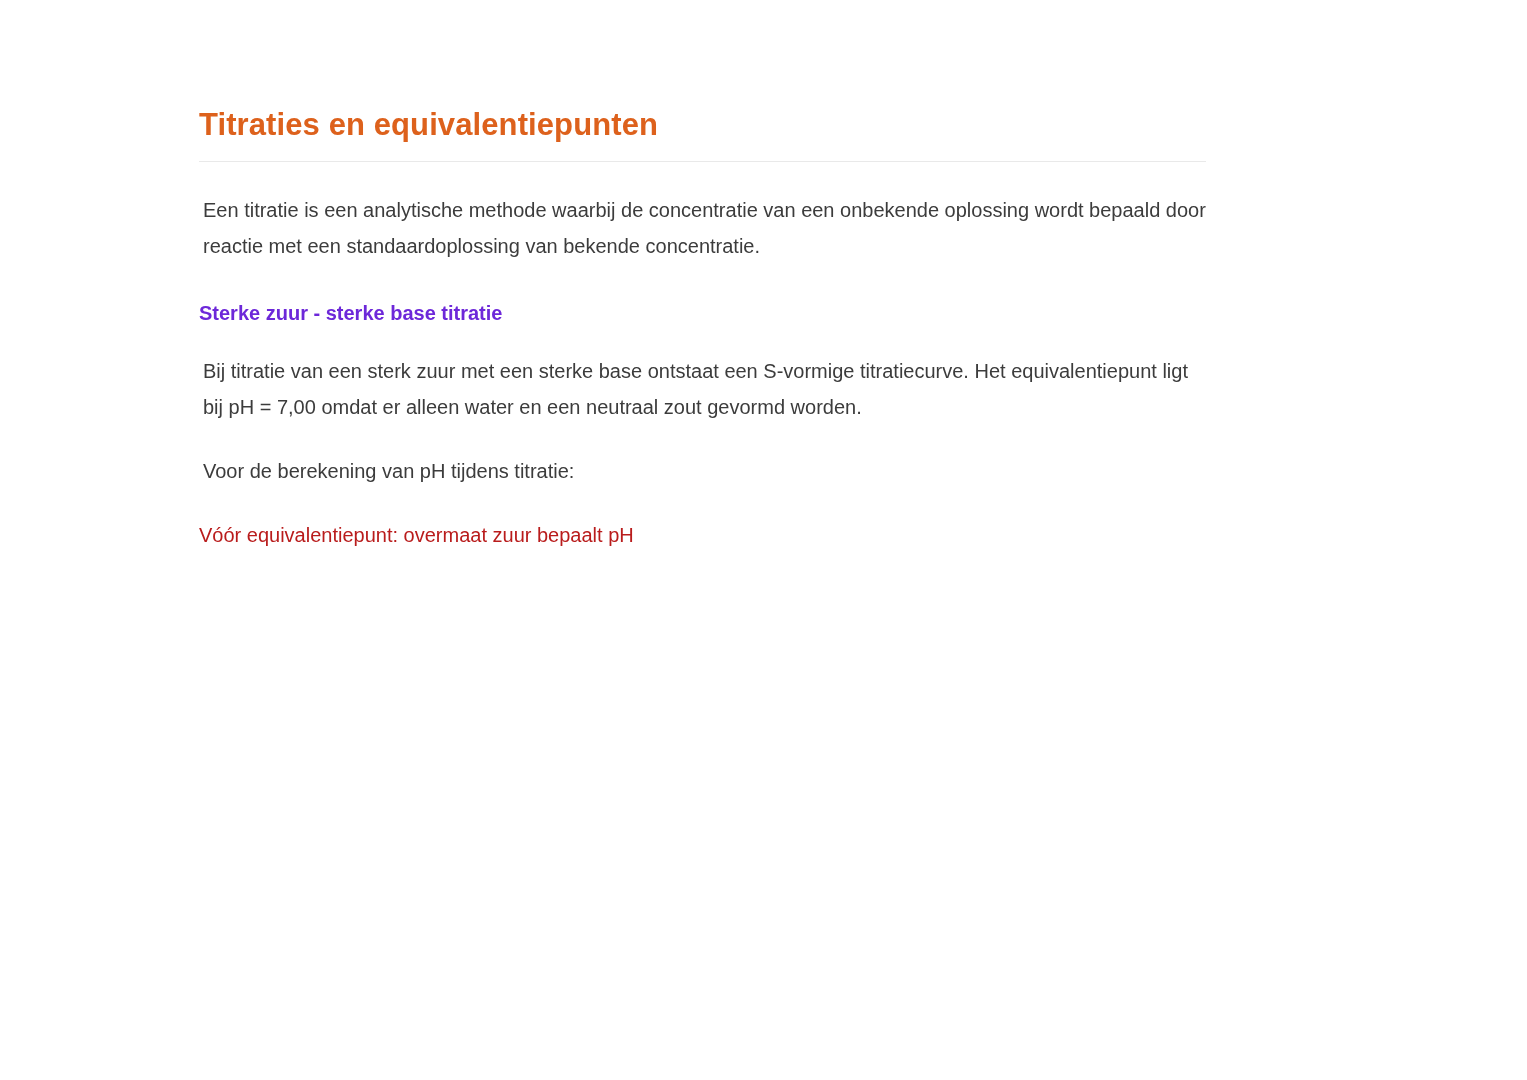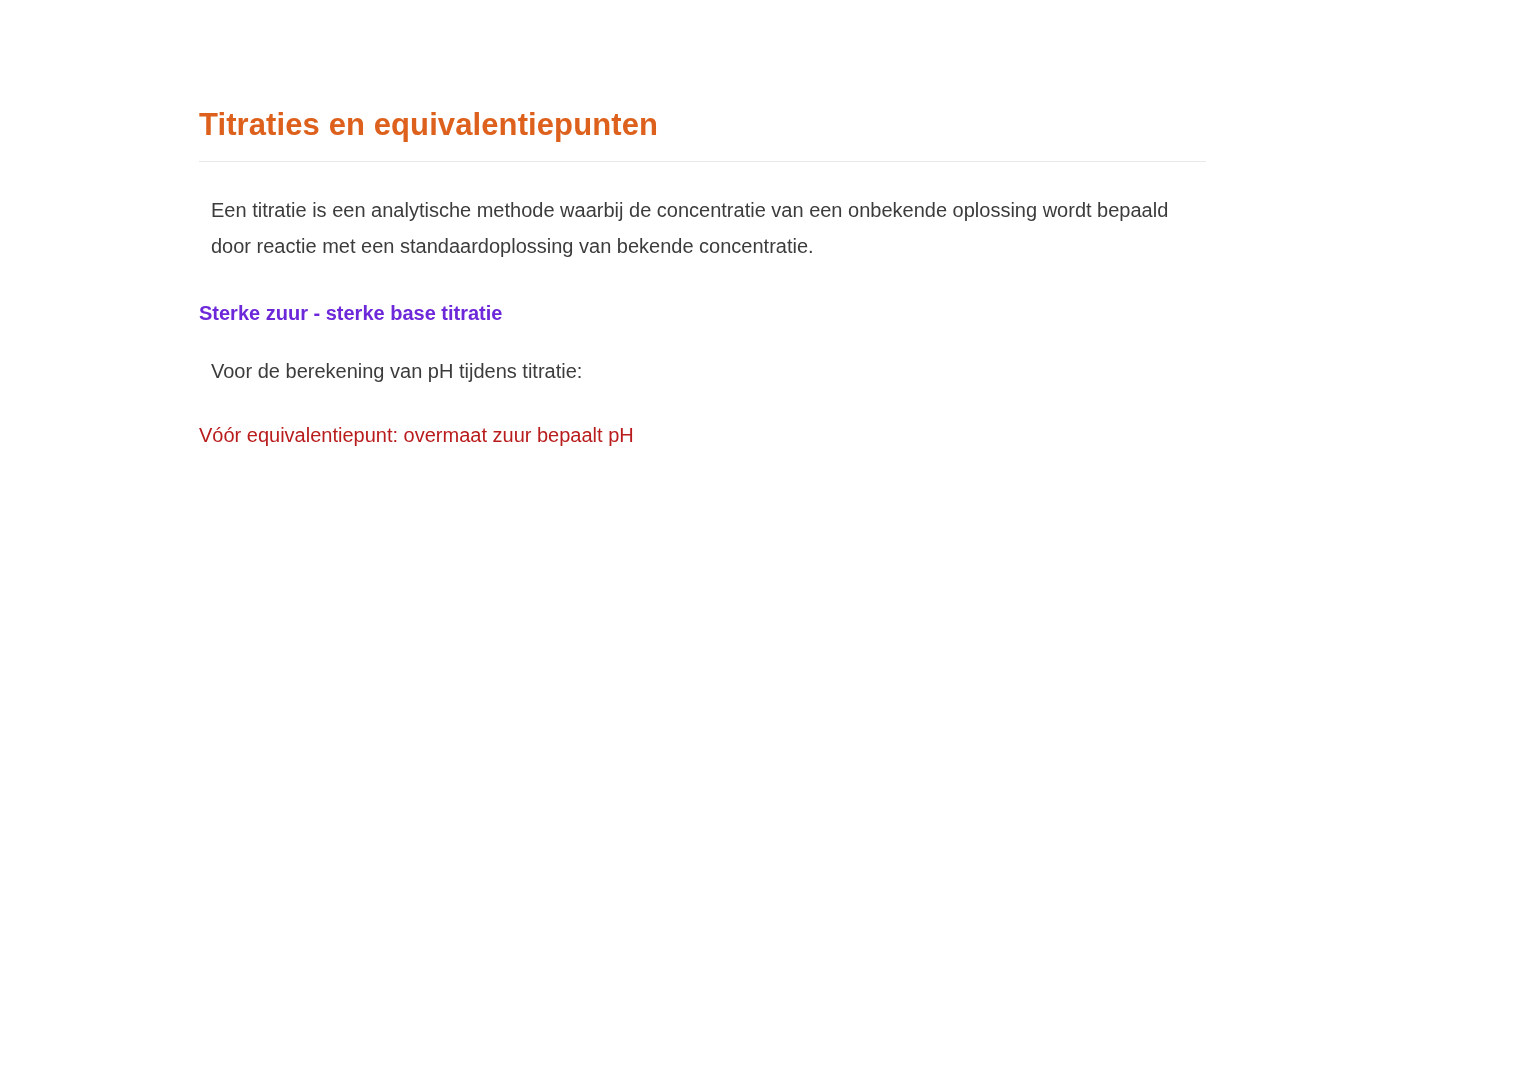--- a/index.html
+++ b/index.html
@@ -29,21 +29,21 @@
     letter-spacing: 0.1px;
     color: #dd611c;
   }
   .title-divider {
     border: 0;
     border-top: 1px solid #e9e9e9;
     margin: 0 0 30px 0;
     height: 0;
   }
   .body-text {
-    margin: 0 0 28px 12px;
+    margin: 0 0 28px 4px;
     font-size: 20px;
     line-height: 36px;
     font-weight: 400;
     color: #3c3c3c;
   }
   .subheading {
     margin: 36px 0 26px 0;
     font-size: 20px;
     line-height: 27px;
     font-weight: 700;
@@ -62,20 +62,21 @@
 <div class="page">
 
   <h1 class="page-title">Titraties en equivalentiepunten</h1>
 
   <hr class="title-divider">
 
   <p class="body-text">Een titratie is een analytische methode waarbij de concentratie van een onbekende oplossing wordt bepaald door reactie met een standaardoplossing van bekende concentratie.</p>
 
   <h3 class="subheading">Sterke zuur - sterke base titratie</h3>
 
+  <p class="body-text">Bij titratie van een sterk zuur met een sterke base ontstaat een S-vormige titratiecurve. Het equivalentiepunt ligt bij pH = 7,00 omdat er alleen water en een neutraal zout gevormd worden.</p>
 
   <p class="body-text">Voor de berekening van pH tijdens titratie:</p>
 
   <div class="line-block">
     <div>Vóór equivalentiepunt: overmaat zuur bepaalt pH</div>
   </div>
 
 
 
 </div>

